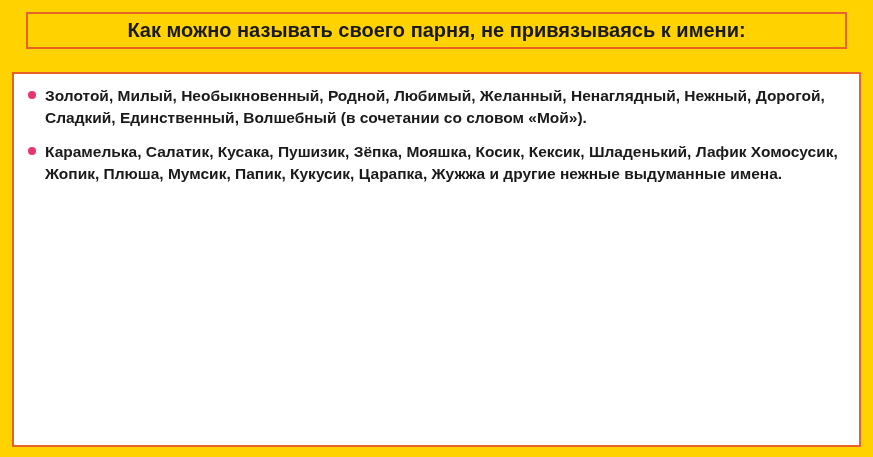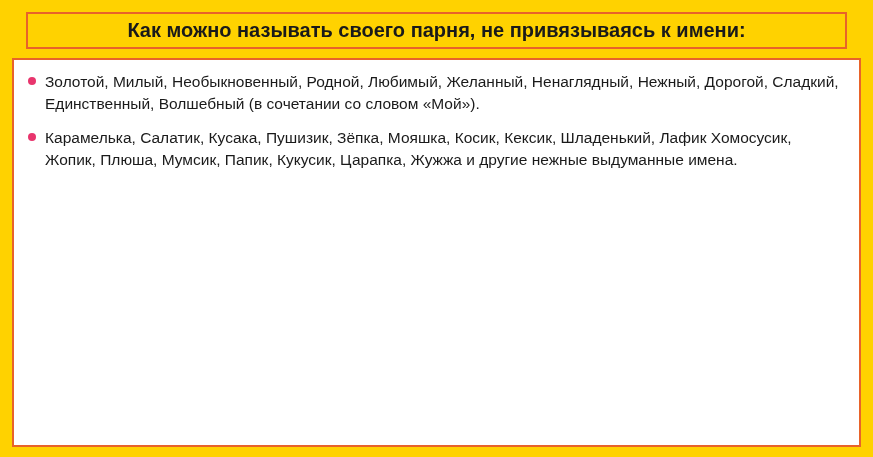--- a/index.html
+++ b/index.html
@@ -14,20 +14,21 @@
     overflow: hidden;
   }
   .page {
     width: 873px;
     height: 457px;
     box-sizing: border-box;
     padding: 12px 12px 10px 12px;
     background: #FFD200;
     display: flex;
     flex-direction: column;
+    gap: 14px;
   }
   .title-box {
     border: 2px solid #E8632A;
     background: #FFD200;
     box-sizing: border-box;
     margin: 0 14px 9px 14px;
     padding: 4px 8px 5px 8px;
     text-align: center;
   }
   .title-text {
@@ -38,20 +39,21 @@
     line-height: 24px;
     white-space: nowrap;
   }
   .list-box {
     flex: 1;
     border: 2px solid #E8632A;
     background: #FFFFFF;
     box-sizing: border-box;
     padding: 11px 14px 8px 14px;
     overflow: hidden;
+    font-weight: bold;
   }
   .item {
     display: flex;
     align-items: flex-start;
     margin-bottom: 12px;
   }
   .item:last-child {
     margin-bottom: 4px;
   }
   .bullet {

